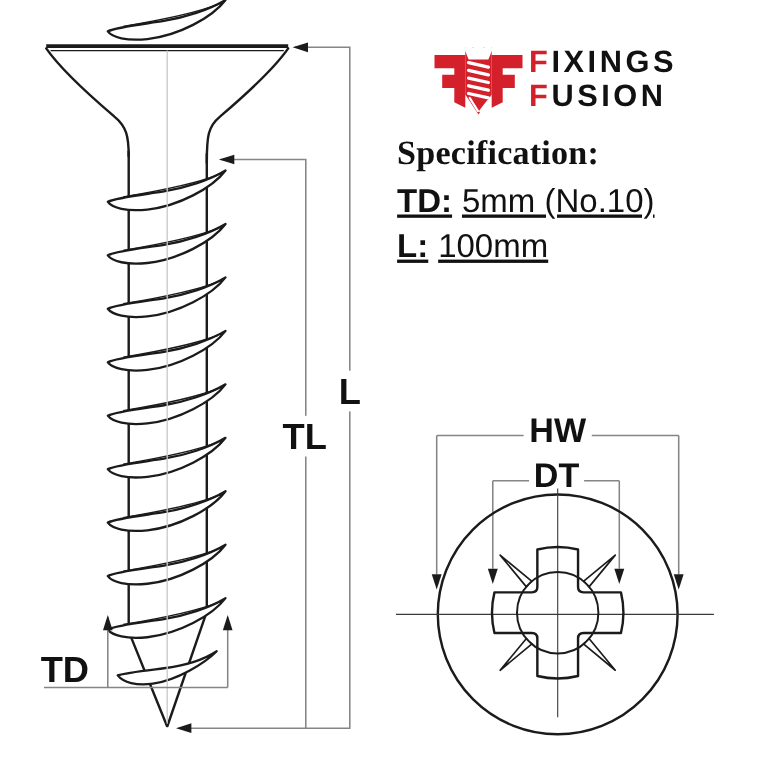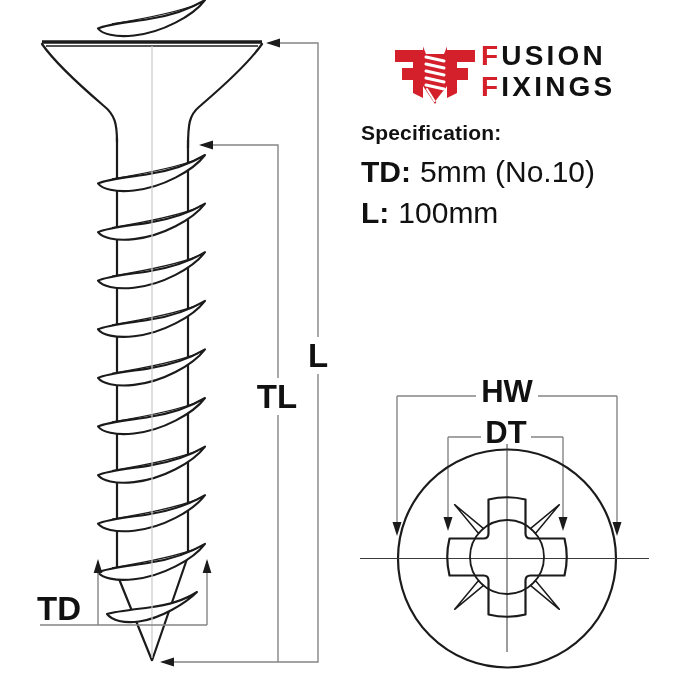--- a/index.html
+++ b/index.html
@@ -33,22 +33,22 @@
     font-size:31px;fill:var(--text);text-anchor:middle;}
   .spike{fill:#ffffff;stroke:var(--ink);stroke-width:1.5;stroke-linejoin:round;}
   
   .logo-text{
     position:absolute;left:481px;top:41px;font-weight:bold;font-size:28px;
     line-height:30.5px;letter-spacing:3.2px;color:var(--text);white-space:nowrap;
   }
   .logo-initial{color:var(--brand-red);}
   
   .spec{position:absolute;left:361px;top:121px;width:335px;}
-  .spec-heading{font-size:21px;font-weight:bold;letter-spacing:0.2px;margin:0 0 7px 0;}
-  .spec-row{font-size:30px;line-height:40.5px;white-space:nowrap;}
+  .spec-heading{font-size:31px;font-weight:bold;letter-spacing:0.2px;margin:0 0 7px 0;font-family:Liberation Serif, serif;}
+  .spec-row{font-size:30px;line-height:40.5px;white-space:nowrap;text-decoration:underline;}
   .spec-label{font-weight:bold;margin-right:9px;}
 </style>
 </head>
 <body>
 
 <div class="canvas">
 
   <svg style="left:0;top:0" width="360" height="700" viewBox="0 0 360 700">
 
     <g>
@@ -123,22 +123,22 @@
           <line x1="33" y1="38" x2="51" y2="42"></line>
           <line x1="33" y1="45" x2="51" y2="49"></line>
         </g>
         <g stroke="#ffffff" stroke-width="2" stroke-linecap="round">
           <line x1="34" y1="49" x2="41.5" y2="61"></line>
           <line x1="50.5" y1="52" x2="43.5" y2="61"></line>
         </g>
       </g>
     </svg>
     <div class="logo-text">
+      <div><span class="logo-initial">F</span><span>IXINGS</span></div>
       <div><span class="logo-initial">F</span><span>USION</span></div>
-      <div><span class="logo-initial">F</span><span>IXINGS</span></div>
     </div>
   </div>
 
   <div class="spec">
     <div class="spec-heading">Specification:</div>
     <div class="spec-row">
       <span class="spec-label">TD:</span><span class="spec-value">5mm (No.10)</span>
     </div>
     <div class="spec-row">
       <span class="spec-label">L:</span><span class="spec-value">100mm</span>

